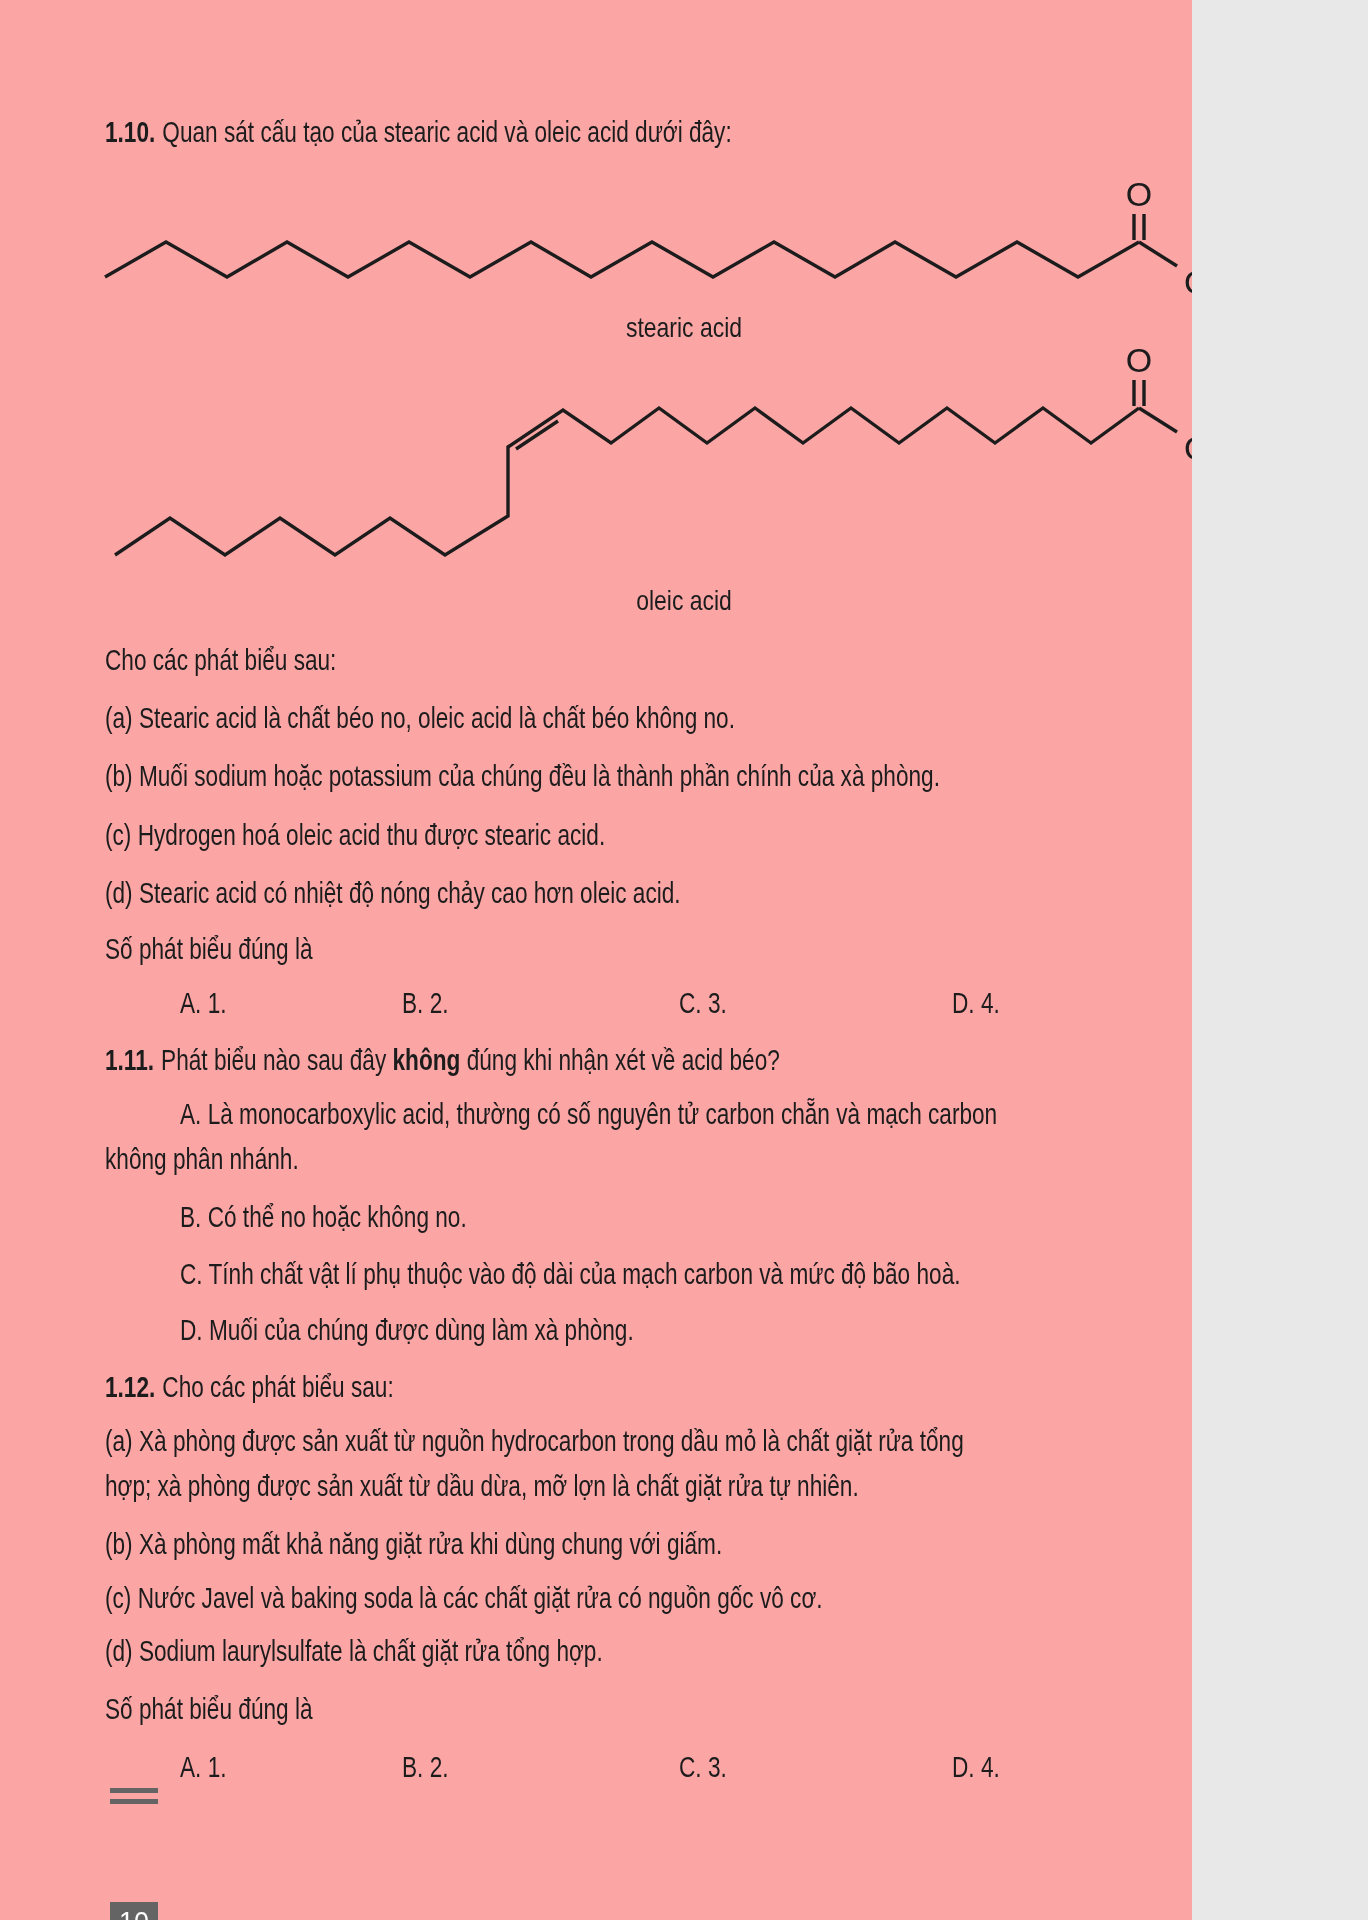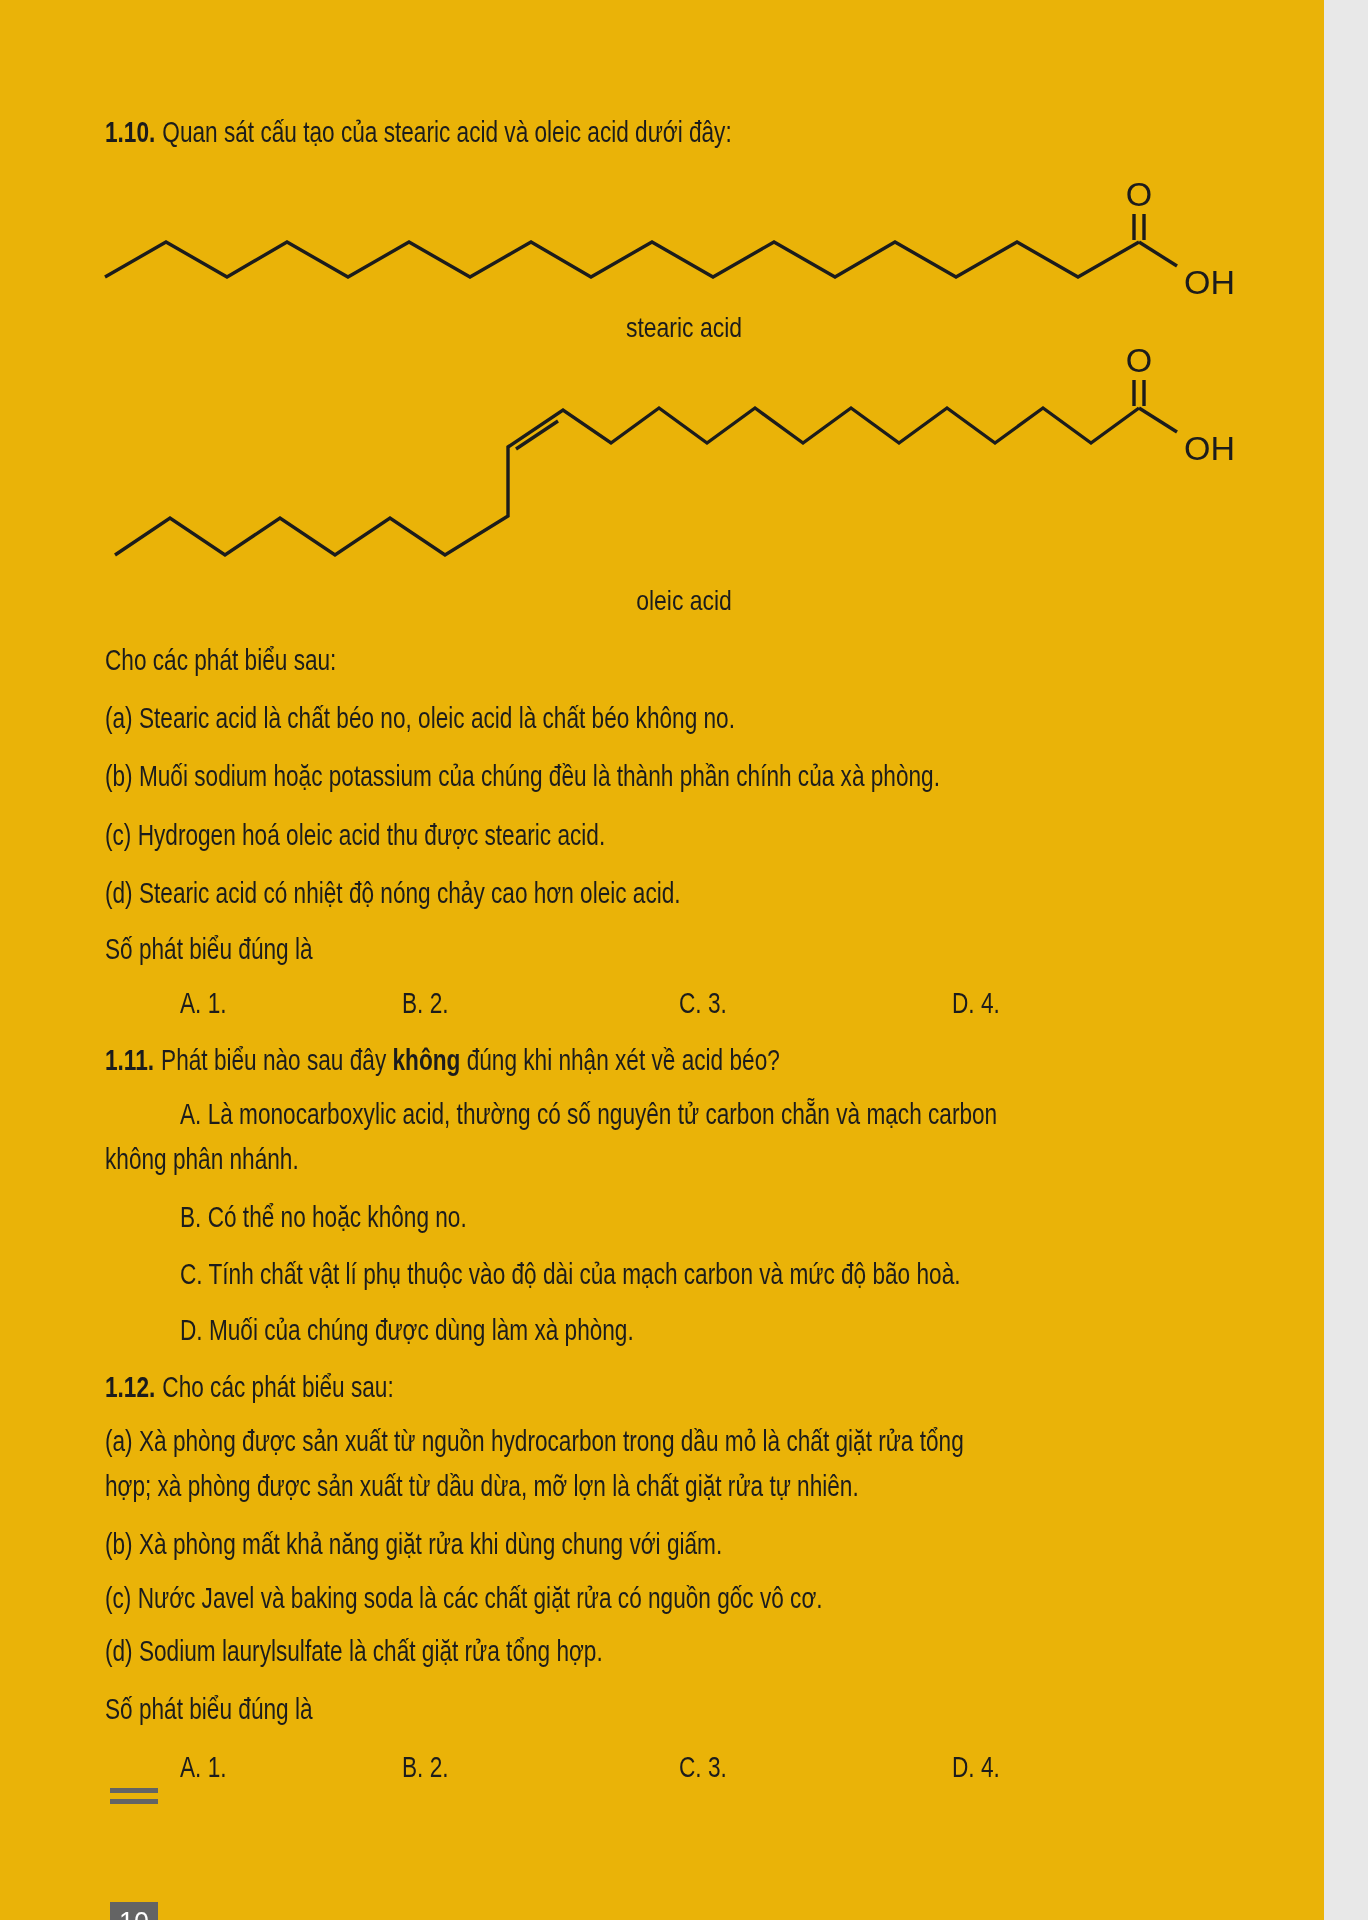--- a/index.html
+++ b/index.html
@@ -1,18 +1,18 @@
 <!DOCTYPE html>
 <html><head>
 <meta charset="utf-8">
 <style>
   html,body { margin:0; padding:0; background:#e8e8e8; }
   #page {
-    position:relative; width:1324px; height:1920px;
-    background:#eab308; overflow:hidden;
+    position:relative; width:1192px; height:1920px;
+    background:#fca5a5; overflow:hidden;
     font-family:"Liberation Sans", sans-serif;
     color:#1c1c1c;
   }
   .txt {
     position:absolute;
     font-size:29px; line-height:40px;
     white-space:nowrap;
     transform:scaleX(0.78);
     transform-origin:0 0;
     color:#1c1c1c;

